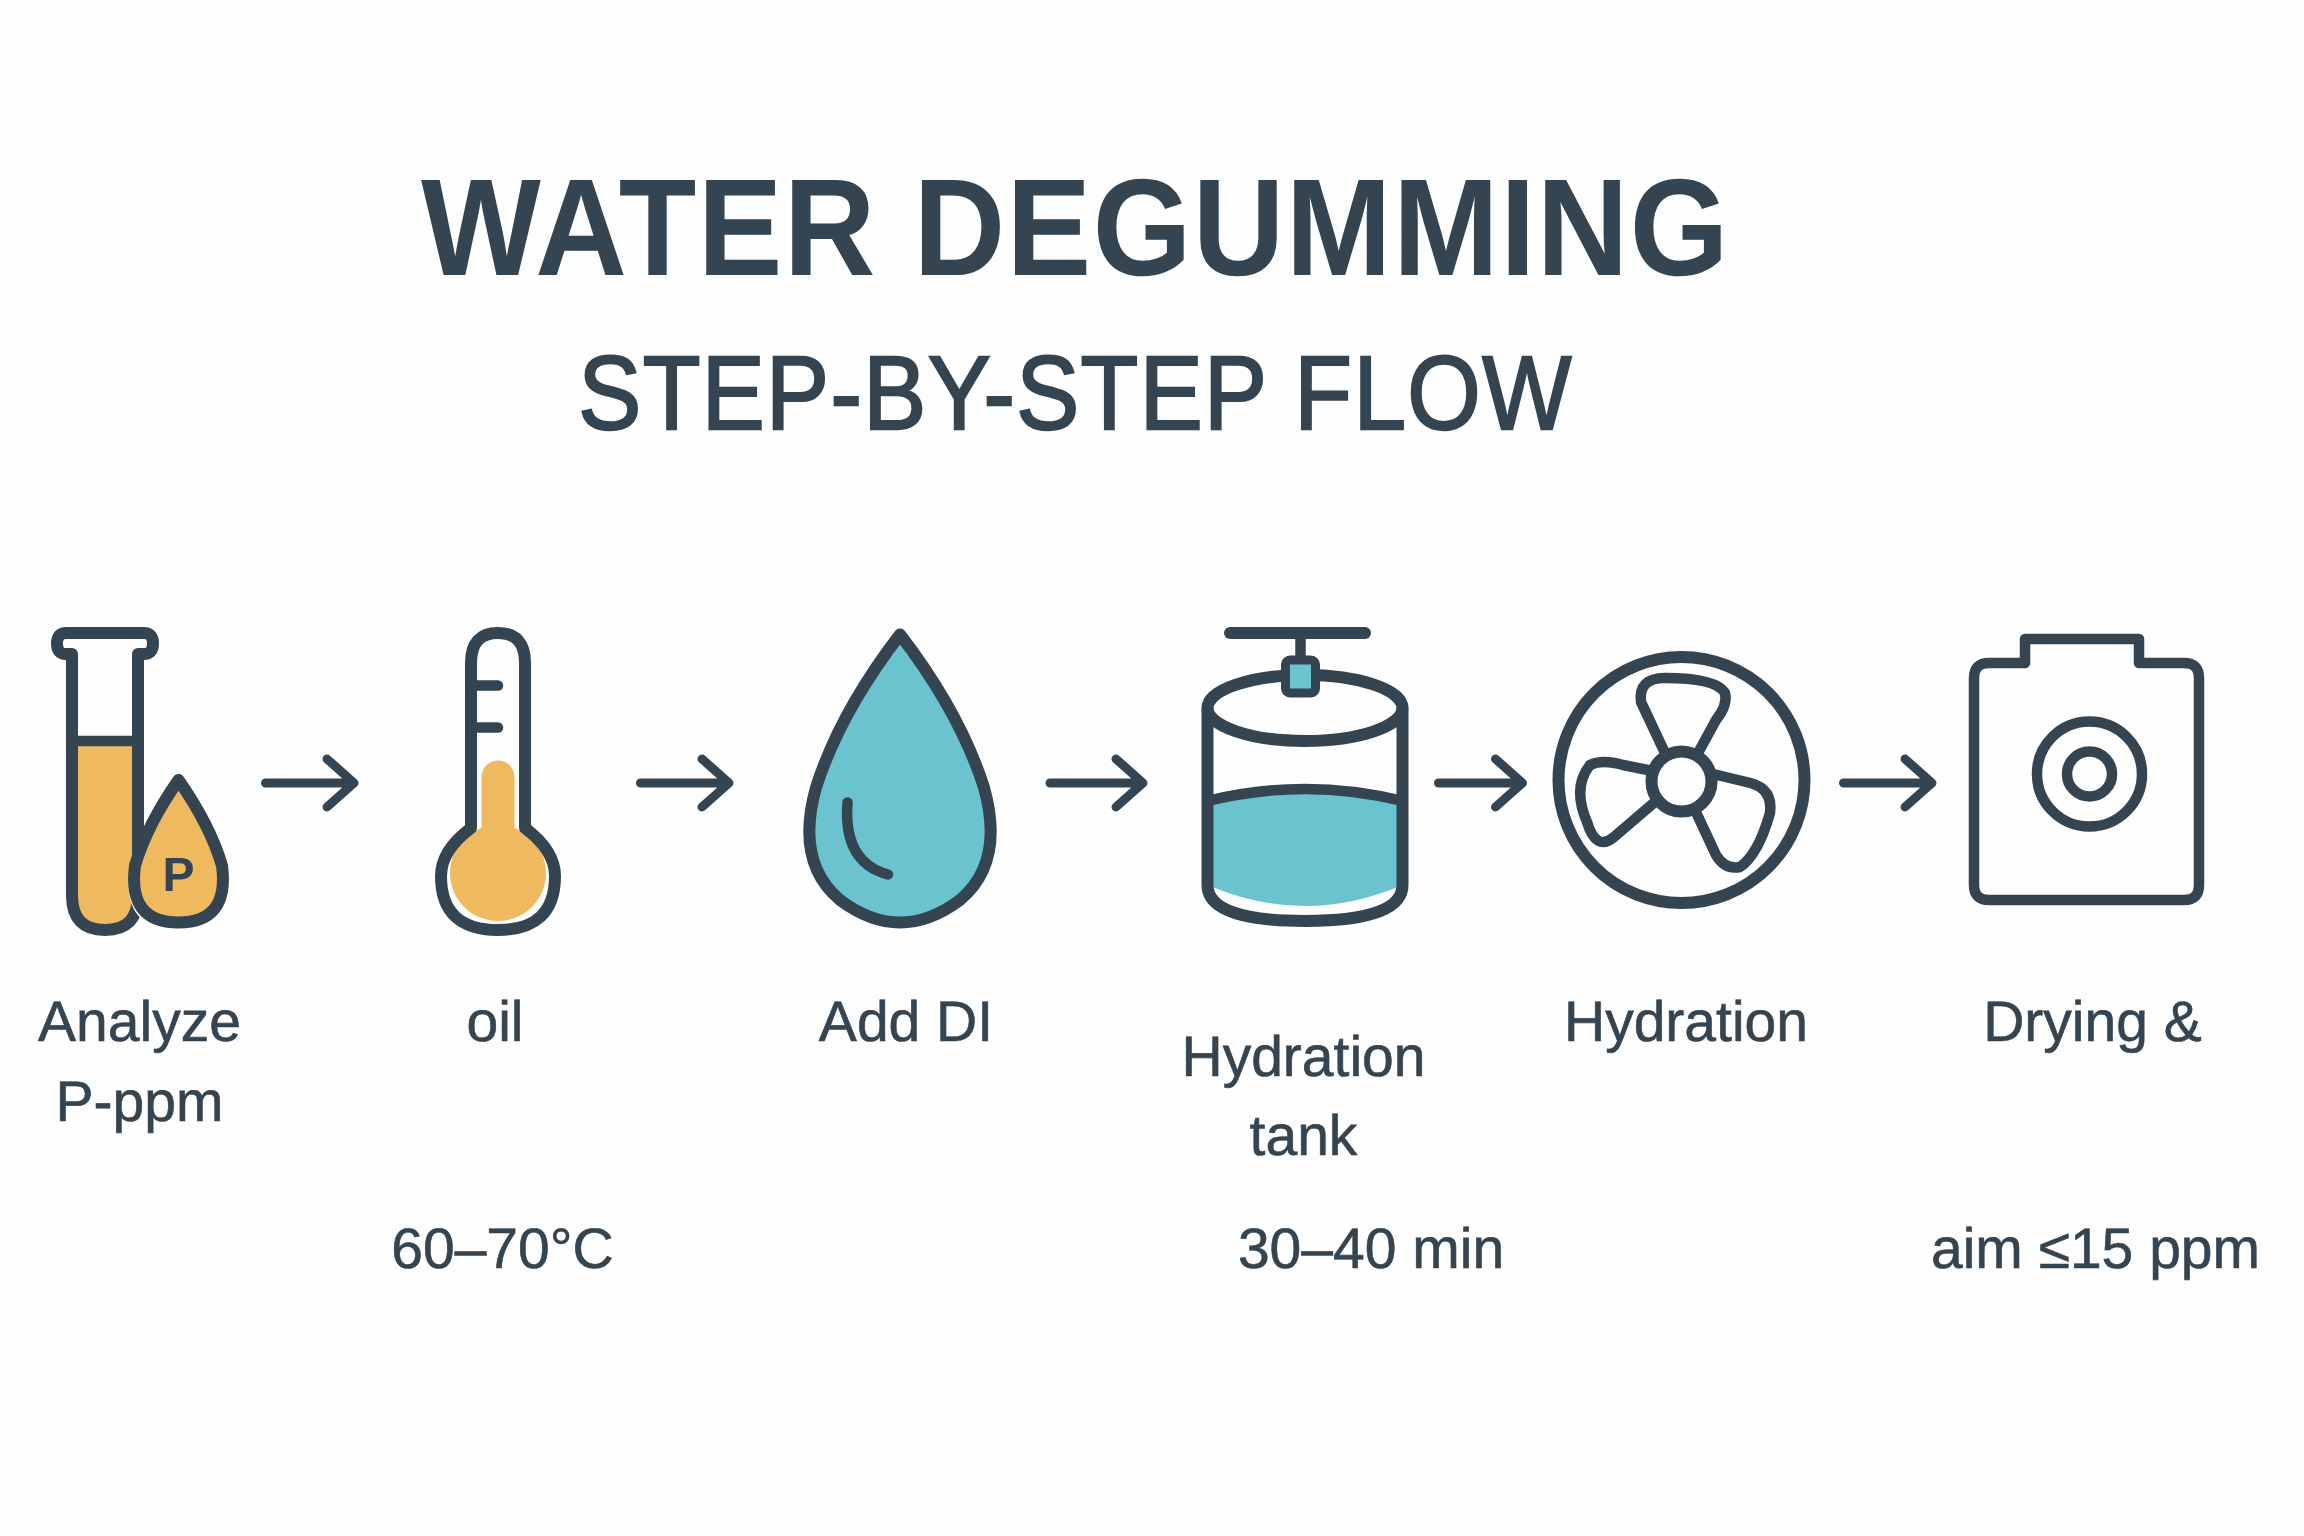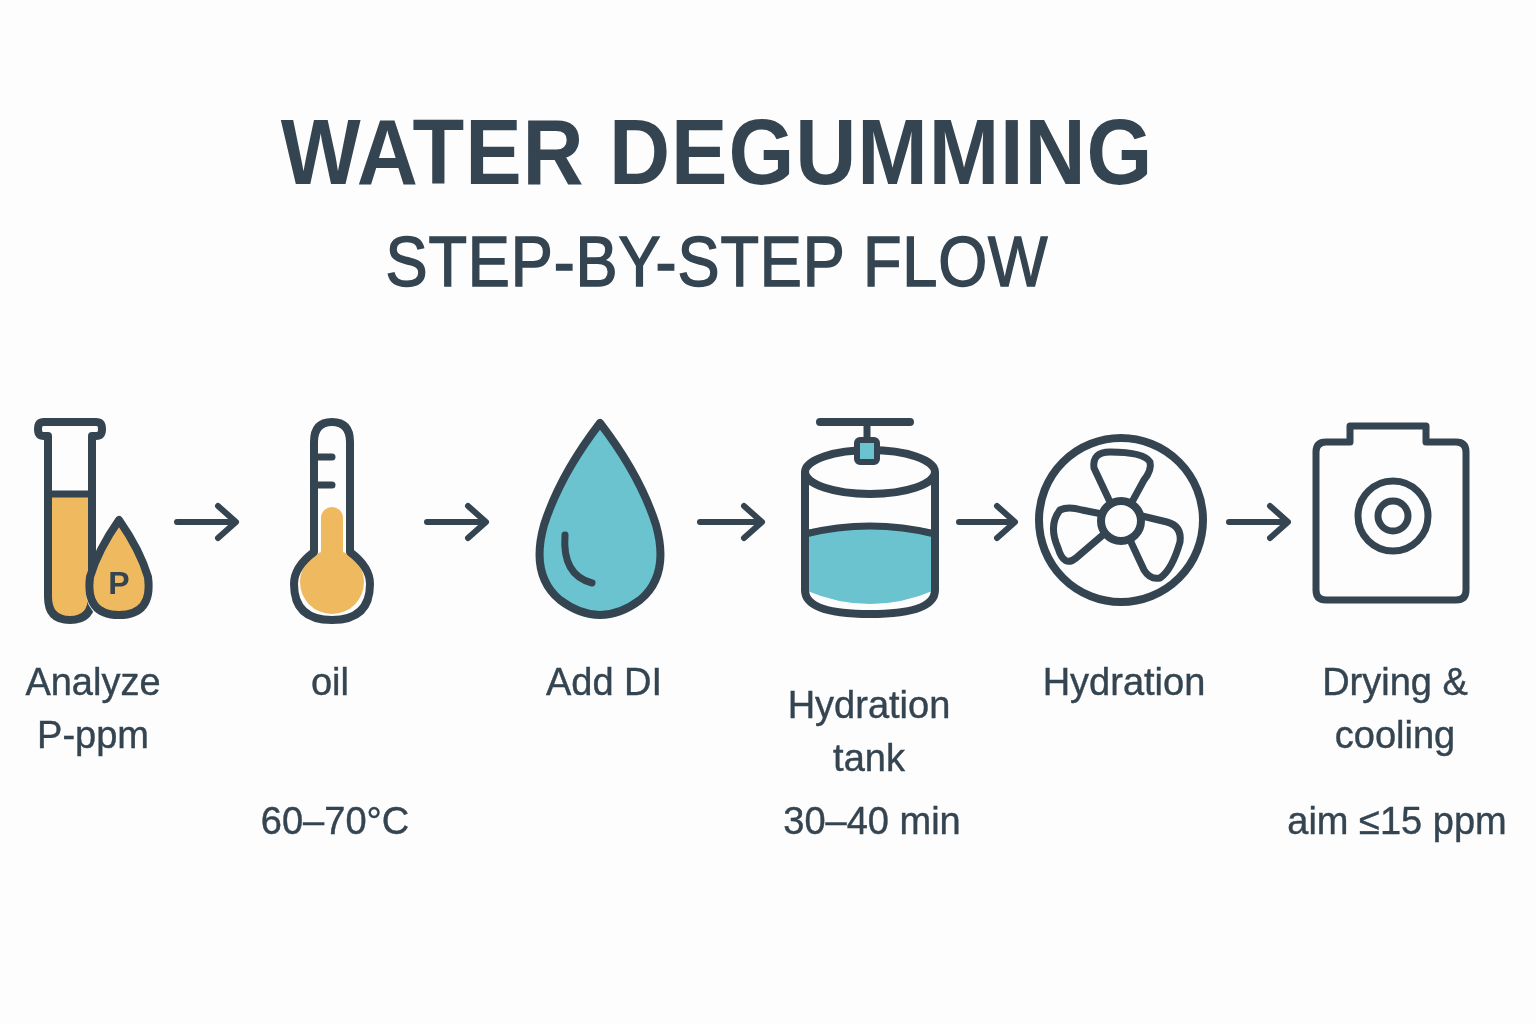--- a/index.html
+++ b/index.html
@@ -18,21 +18,21 @@
     -webkit-text-stroke:1.5px #344450; transform:scaleX(0.9); transform-origin:717px 0;
   }
   .icon { position:absolute; }
   .arrow { position:absolute; }
   .label {
     position:absolute; text-align:center; font-size:38px; line-height:53px; color:#344450;
     width:240px; -webkit-text-stroke:0.4px #344450;
   }
   .label span { display:block; }
   .value {
-    position:absolute; text-align:center; font-size:38px; color:#344450; width:300px;
+    position:absolute; text-align:center; font-size:38px; color:#344450; width:300px;margin-top:12px;
     -webkit-text-stroke:0.4px #344450;
   }
 </style>
 </head>
 <body>
 
 <div class="title">WATER DEGUMMING</div>
 <div class="subtitle">STEP-BY-STEP FLOW</div>
 
 <svg class="icon" style="left:30px;top:412px" width="145" height="215" viewBox="0 0 145 215">
@@ -116,18 +116,17 @@
 <div class="label" style="left:749px;top:679px">
   <span>Hydration</span>
   <span>tank</span>
 </div>
 <div class="label" style="left:1004px;top:656px">
   <span>Hydration</span>
   <span></span>
 </div>
 <div class="label" style="left:1275px;top:656px">
   <span>Drying &amp;</span>
-  <span>cooling</span>
 </div>
 
 <div class="value" style="left:185px;top:800px">60–70°C</div>
-<div class="value" style="left:722px;top:800px">30–40 min</div>
+<div class="value" style="left:764px;top:800px">30–40 min</div>
 <div class="value" style="left:1247px;top:800px">aim ≤15 ppm</div>
 
 </body></html>

